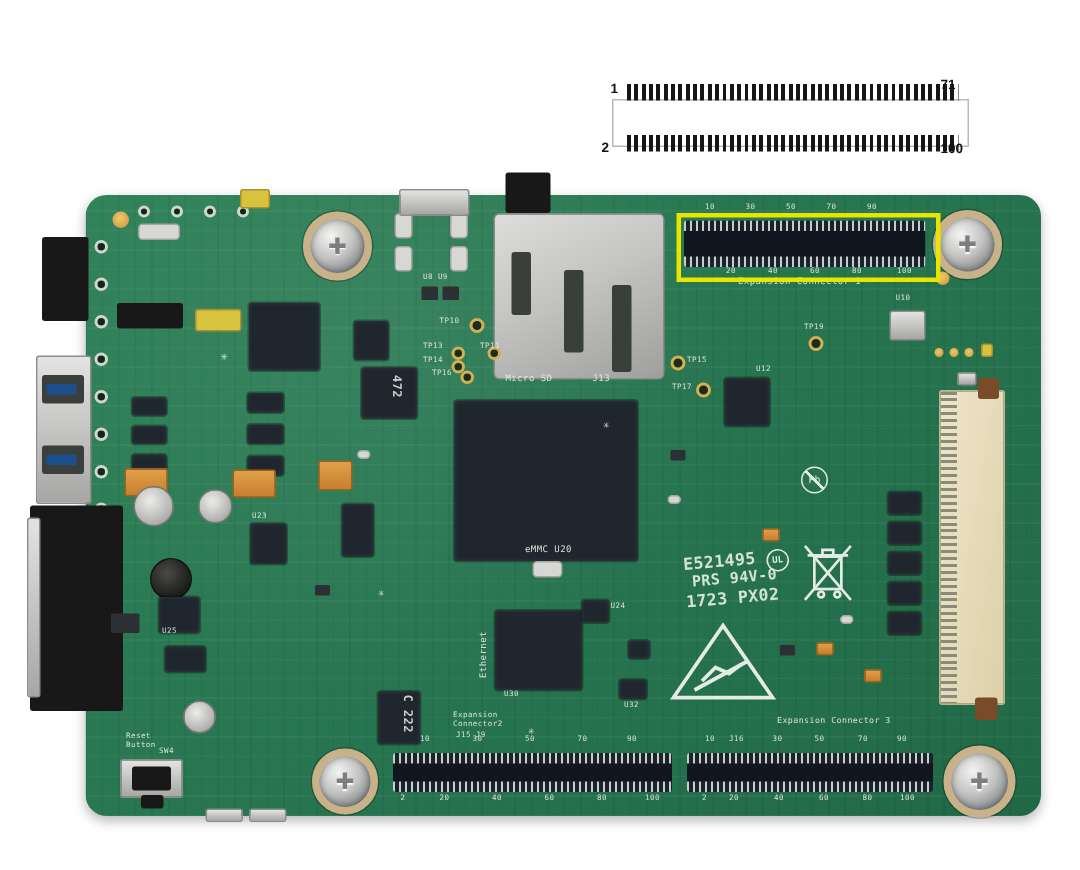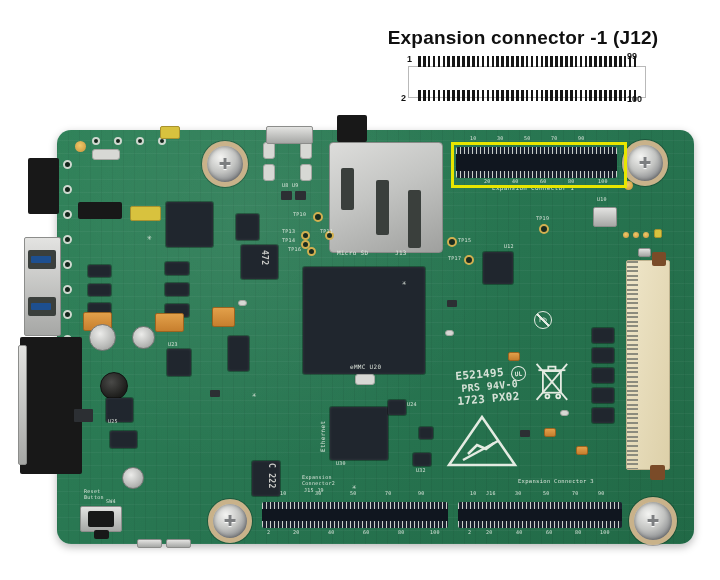--- a/index.html
+++ b/index.html
@@ -68,26 +68,25 @@
     background:linear-gradient(45deg,transparent 46%,#e4ebe2 46% 54%,transparent 54%);}
   .ul-mark{position:absolute;left:511px;top:366px;width:13px;height:13px;border:1px solid #e4ebe2;
     border-radius:50%;color:#e4ebe2;font-size:6px;font-weight:bold;display:flex;align-items:center;
     justify-content:center;z-index:3;transform:rotate(-5deg);font-family:"DejaVu Sans Mono",monospace;}
 </style>
 </head>
 <body>
 
 <div class="scene">
 
-  <h1 class="fig-title">Expansion connector -1 (J12)</h1>
   <div class="pd-rect"></div>
   <div class="pd-comb" style="left:418px;top:56px;"></div>
   <div class="pd-comb" style="left:418px;top:90px;"></div>
   <span class="pd-label" style="left:407px;top:54px;">1</span>
-  <span class="pd-label" style="left:627px;top:51px;">99</span>
+  <span class="pd-label" style="left:627px;top:51px;">71</span>
   <span class="pd-label" style="left:401px;top:93px;">2</span>
   <span class="pd-label" style="left:627px;top:94px;">100</span>
 
   <div class="board"></div>
   <div id="parts">
       <div class="part hole" style="left: 63px; top: 160px; width: 9px; height: 9px;"></div>
       <div class="part hole" style="left: 63px; top: 185px; width: 9px; height: 9px;"></div>
       <div class="part hole" style="left: 63px; top: 210px; width: 9px; height: 9px;"></div>
       <div class="part hole" style="left: 63px; top: 235px; width: 9px; height: 9px;"></div>
       <div class="part hole" style="left: 63px; top: 260px; width: 9px; height: 9px;"></div>

